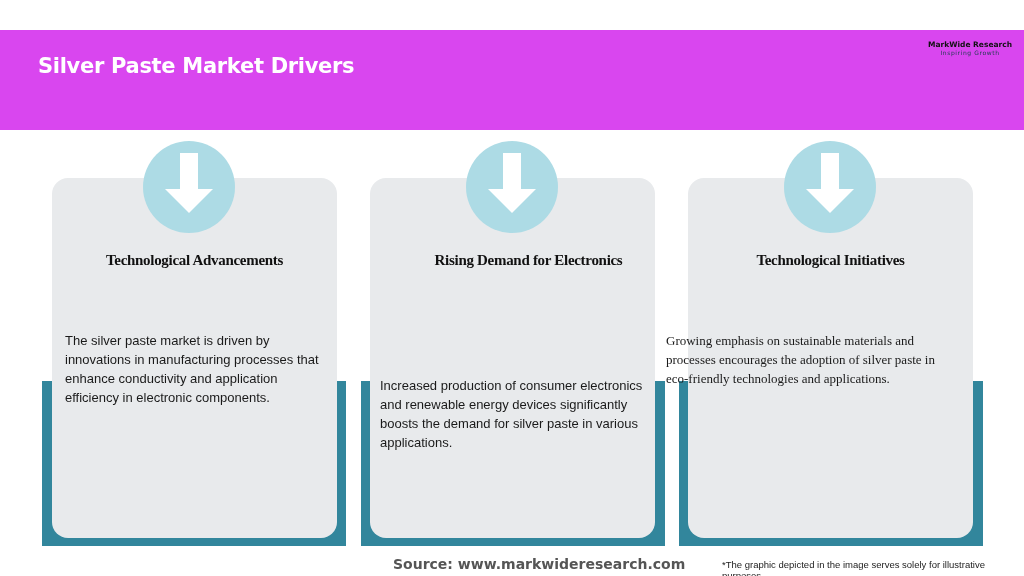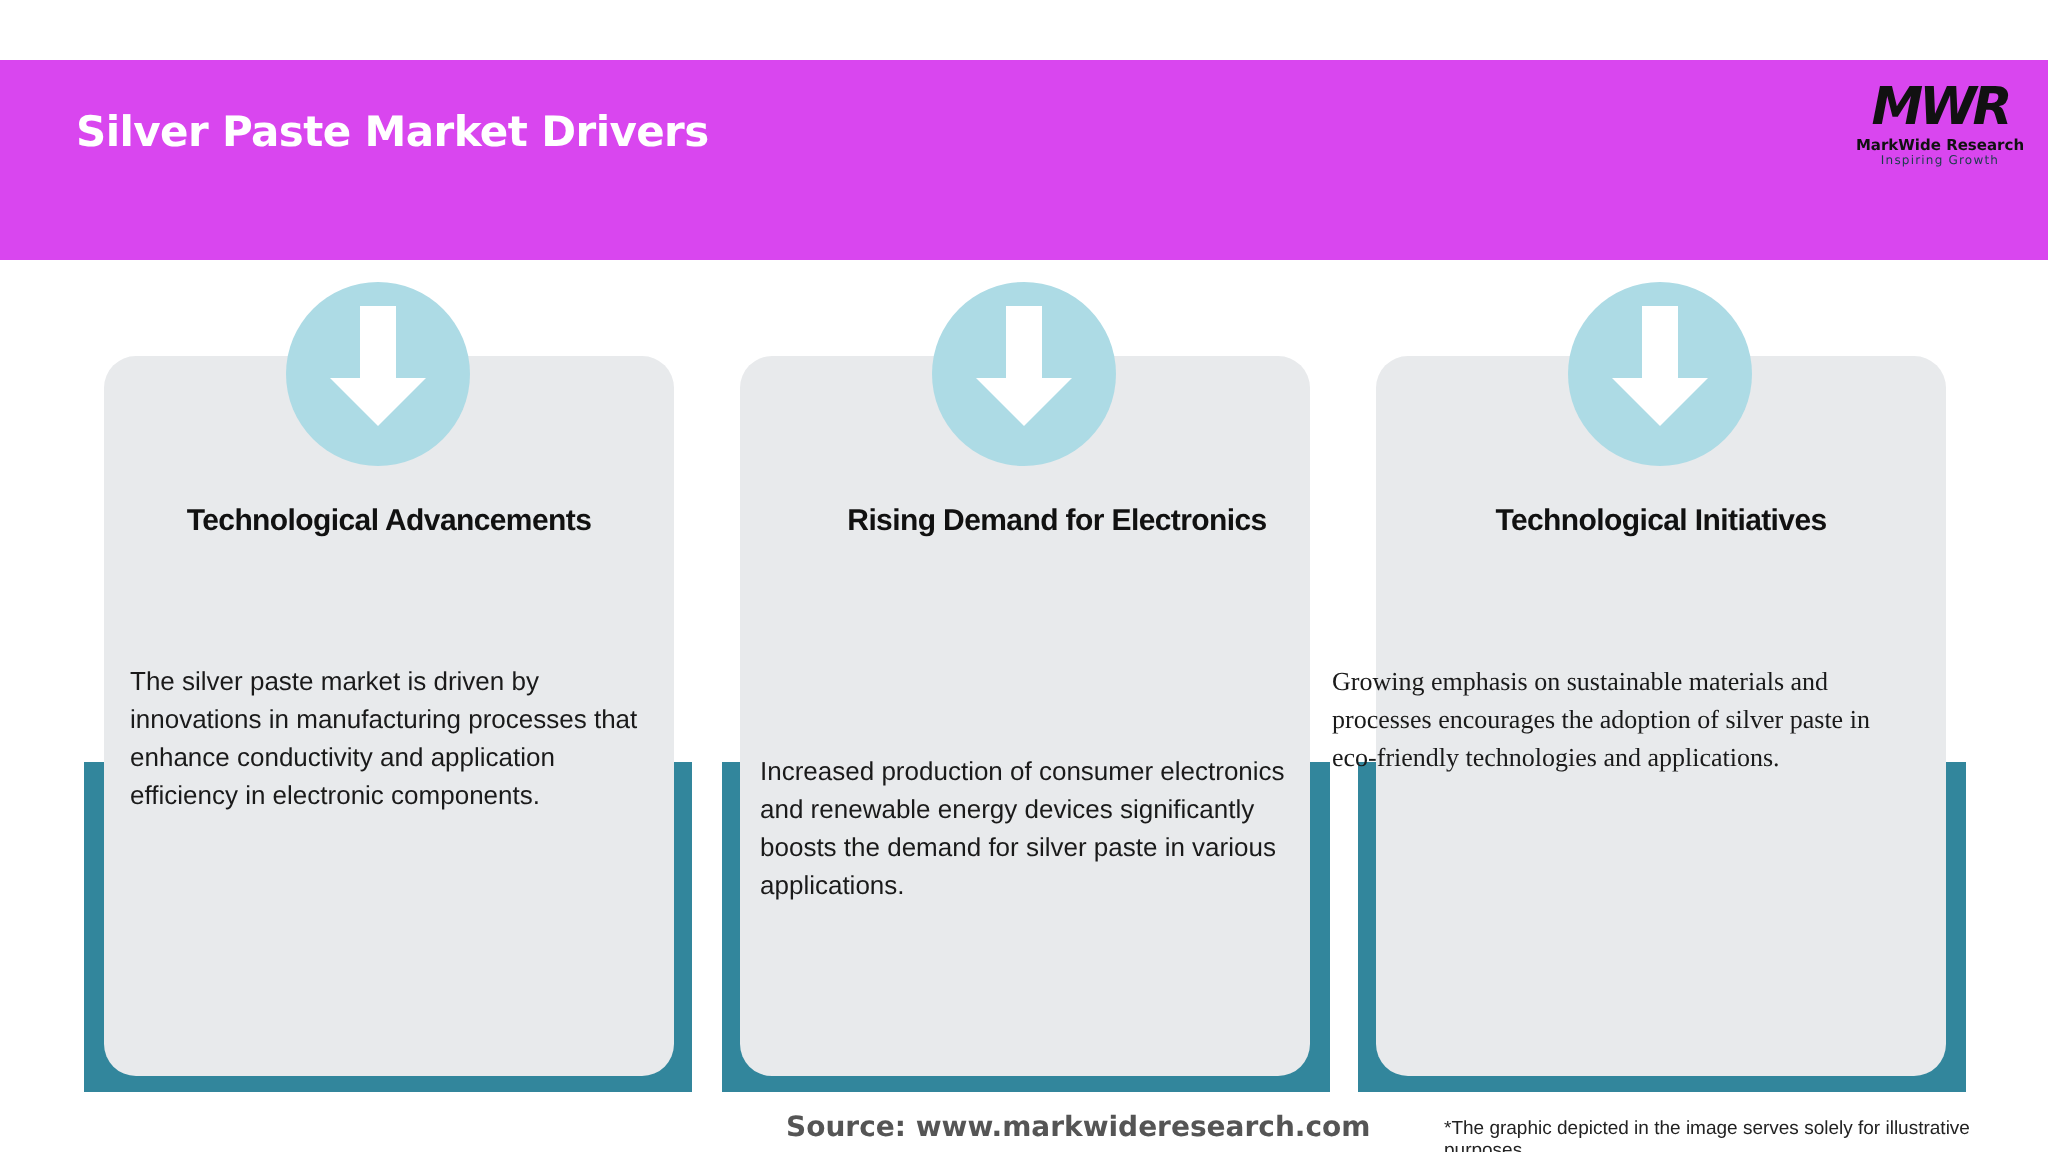--- a/index.html
+++ b/index.html
@@ -40,21 +40,21 @@
       position: absolute; top: 178px; width: 285px; height: 360px;
       background: #e8eaec; border-radius: 16px;
     }
     .circle {
       position: absolute; top: 141px; width: 92px; height: 92px; border-radius: 50%;
       background: #addbe5;
     }
     .circle svg { position: absolute; left: 0; top: 0; }
     .card-title {
       position: absolute; top: 252px; width: 285px; text-align: center;
-      font-family: Liberation Sans, sans-serif; font-weight: bold; font-size: 15px;
+      font-family: Liberation Serif, serif; font-weight: bold; font-size: 15px;
       color: #111111; letter-spacing: -0.3px;
     }
     .card-body {
       position: absolute; top: 331px; width: 270px;
       font-family: "Liberation Sans", sans-serif; font-size: 13px; line-height: 19px;
       color: #1a1a1a;
     }
 
     .source {
       position: absolute; left: 393px; top: 556px;
@@ -64,21 +64,20 @@
       position: absolute; left: 722px; top: 559px;
       font-family: "Liberation Sans", sans-serif; font-size: 9.5px; color: #222222;
     }
   </style>
 </head>
 <body>
 
 <div class="header">
   <div class="title">Silver Paste Market Drivers</div>
   <div class="logo">
-    <span class="mark">MWR</span>
     <span class="name">MarkWide Research</span>
     <span class="tag">Inspiring Growth</span>
   </div>
 </div>
 
 <div class="backing" style="left:42px;"></div>
 <div class="card" style="left:52px;"></div>
 <div class="circle" style="left:143px;">
   <svg width="92" height="92" viewBox="0 0 92 92">
       <path d="M37 12 H55 V48 H70 L46 72 L22 48 H37 Z" fill="#ffffff"></path>

